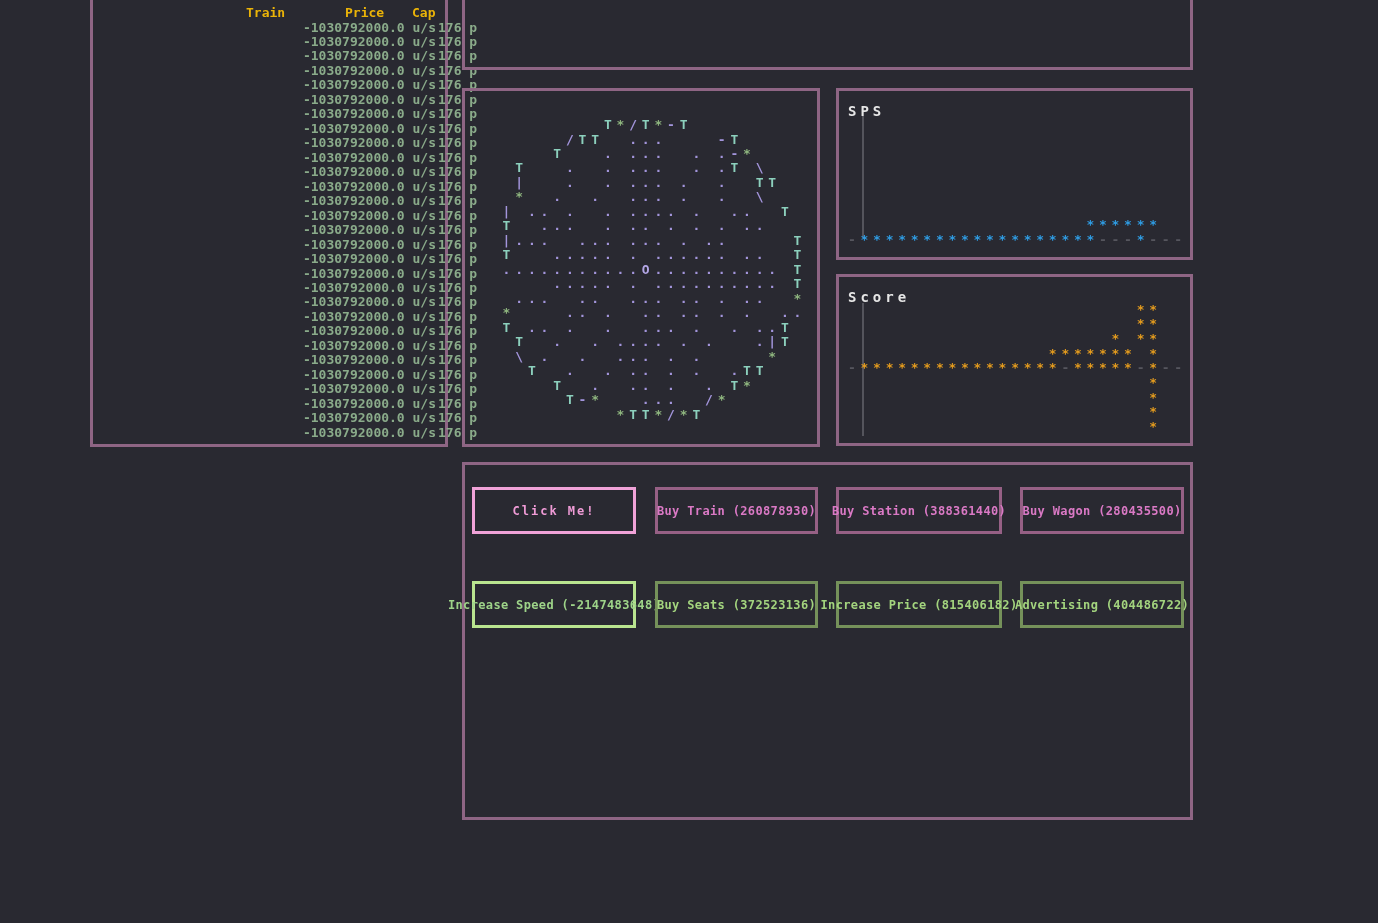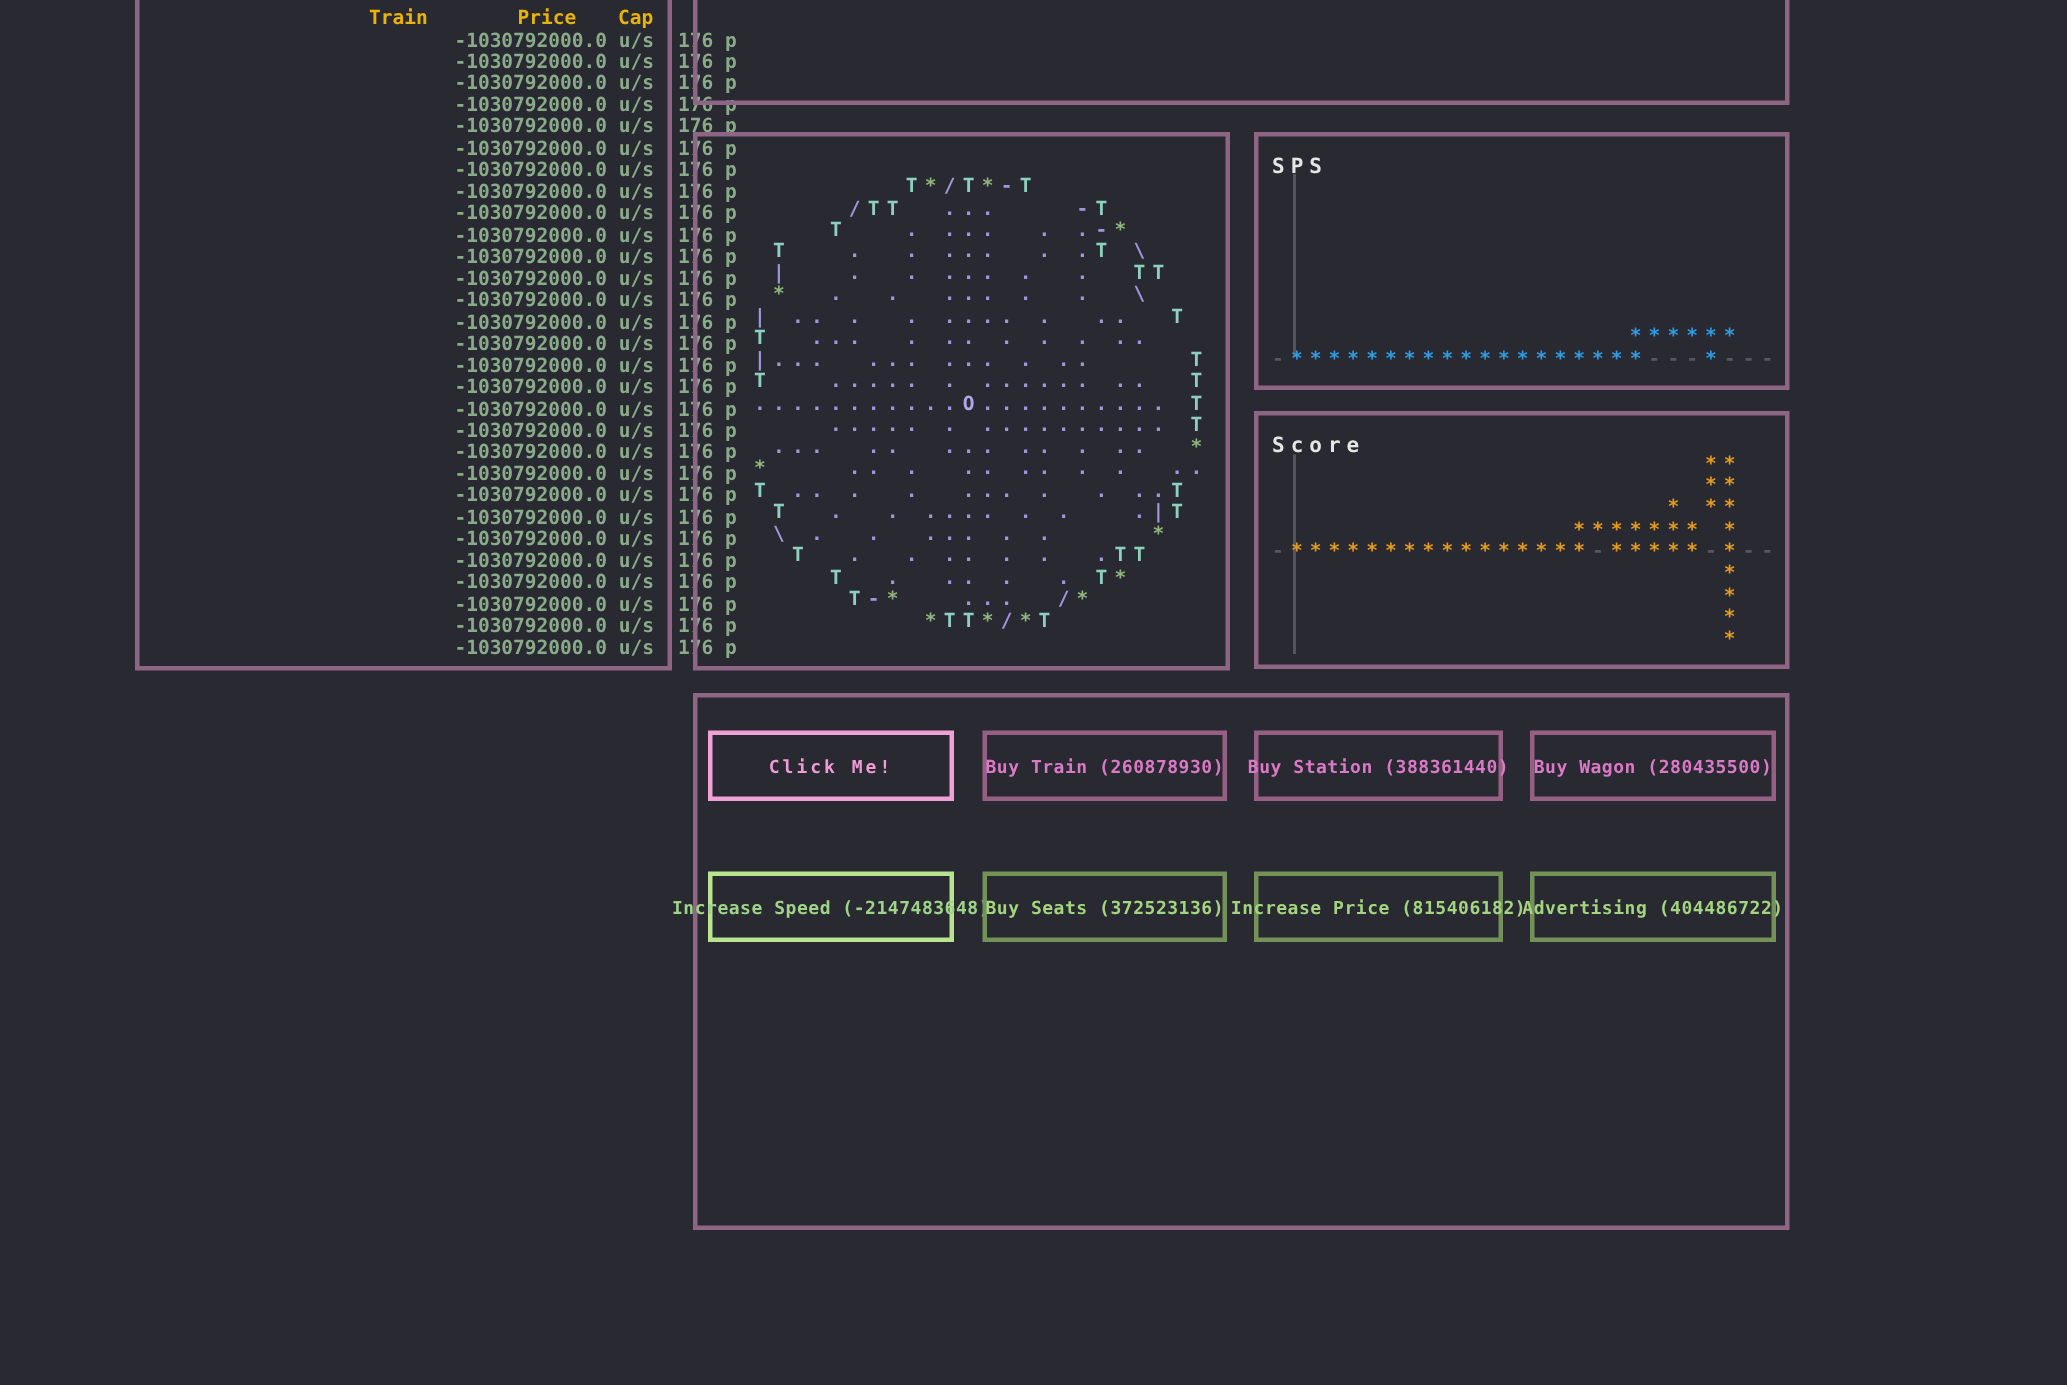--- a/index.html
+++ b/index.html
@@ -3,21 +3,21 @@
 <meta charset="utf-8">
 <style>
   html,body{margin:0;padding:0;background:#292931;}
   #screen{position:relative;width:1378px;height:923px;background:#292931;overflow:hidden;
           font-family:"DejaVu Sans Mono",monospace;}
   .panel{position:absolute;border:3px solid #8e6584;box-sizing:border-box;background:transparent;}
   .cell{position:absolute;font:bold 13px "DejaVu Sans Mono",monospace;line-height:15px;white-space:pre;}
   
   .col-header{position:absolute;font:bold 13px "DejaVu Sans Mono",monospace;color:#eab308;}
   .speed-cell{position:absolute;left:200px;width:143px;text-align:right;font:bold 13px "DejaVu Sans Mono",monospace;color:#8aab8a;white-space:pre;}
-  .cap-cell{position:absolute;left:359px;font:bold 13px "DejaVu Sans Mono",monospace;color:#8aab8a;white-space:pre;}
+  .cap-cell{position:absolute;left:345px;font:bold 13px "DejaVu Sans Mono",monospace;color:#8aab8a;white-space:pre;}
   
   #score-line{position:absolute;left:83px;top:26px;font:bold 22px "DejaVu Sans Mono",monospace;
               color:#97d689;letter-spacing:1px;white-space:pre;}
   #score-line .lbl{font-variant:small-caps;}
   #mute-btn{position:absolute;left:587px;top:19px;width:126px;height:46px;border:3px solid #f2a2d8;
             box-sizing:border-box;display:flex;align-items:center;justify-content:center;
             font:bold 13px "DejaVu Sans Mono",monospace;color:#f39ad6;letter-spacing:3px;background:transparent;cursor:pointer;}
   
   .chart-title{position:absolute;left:9px;top:12px;font:bold 14px "DejaVu Sans Mono",monospace;
                color:#e6e6e6;letter-spacing:4px;}

